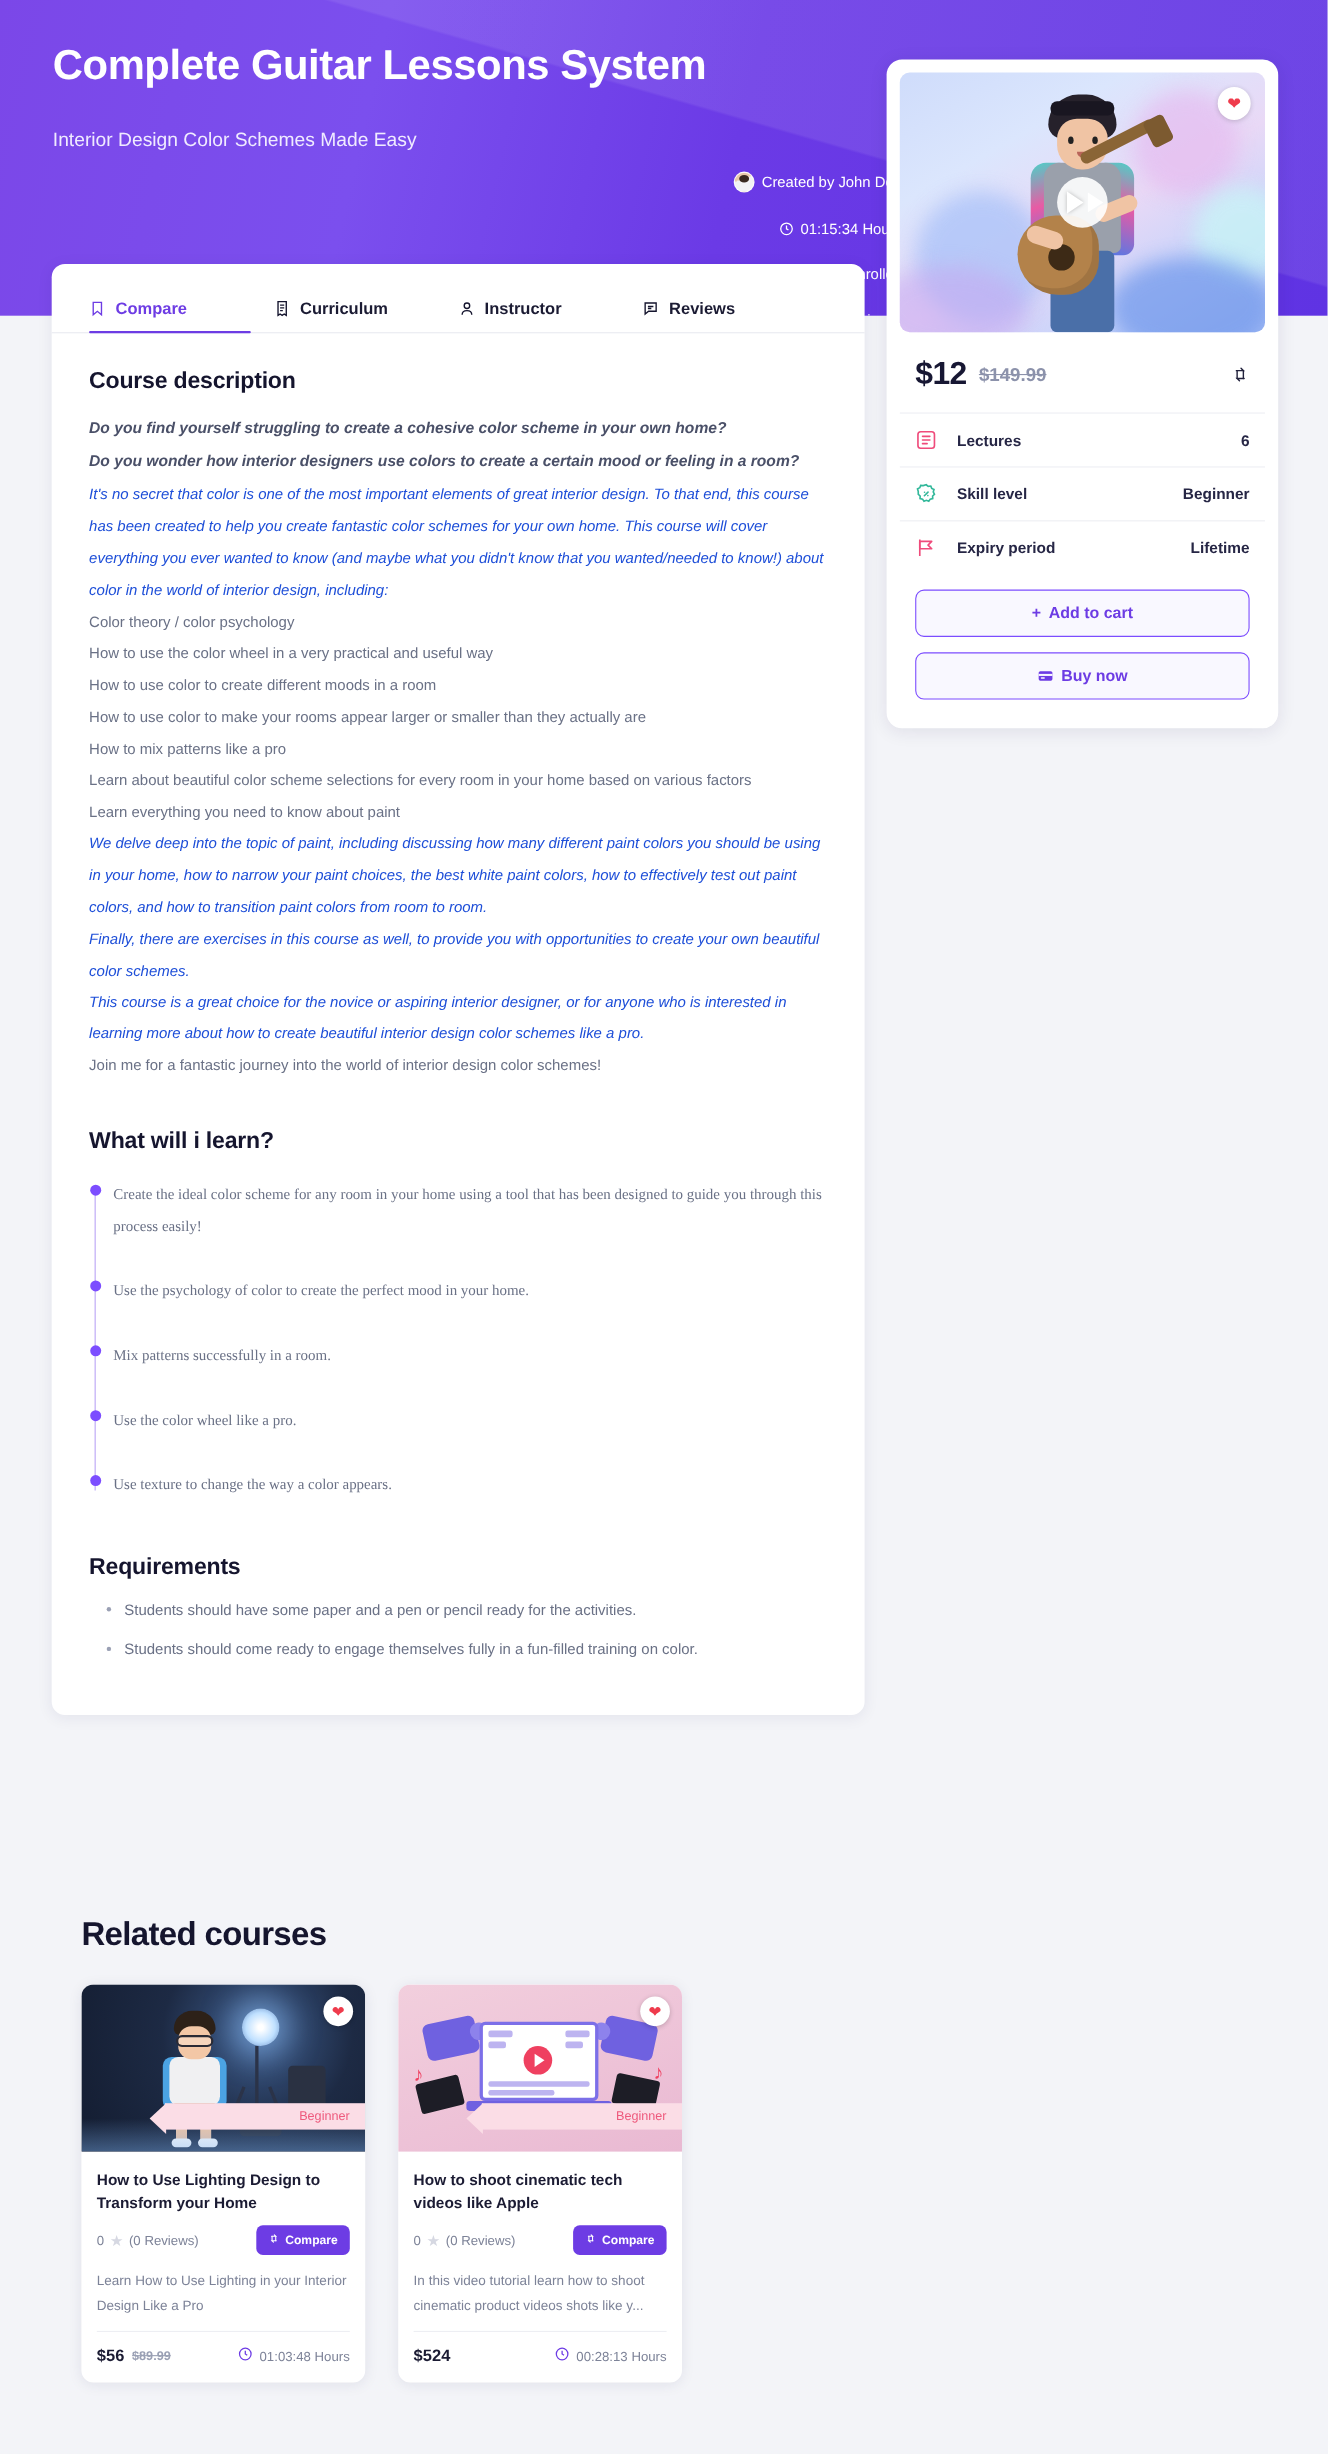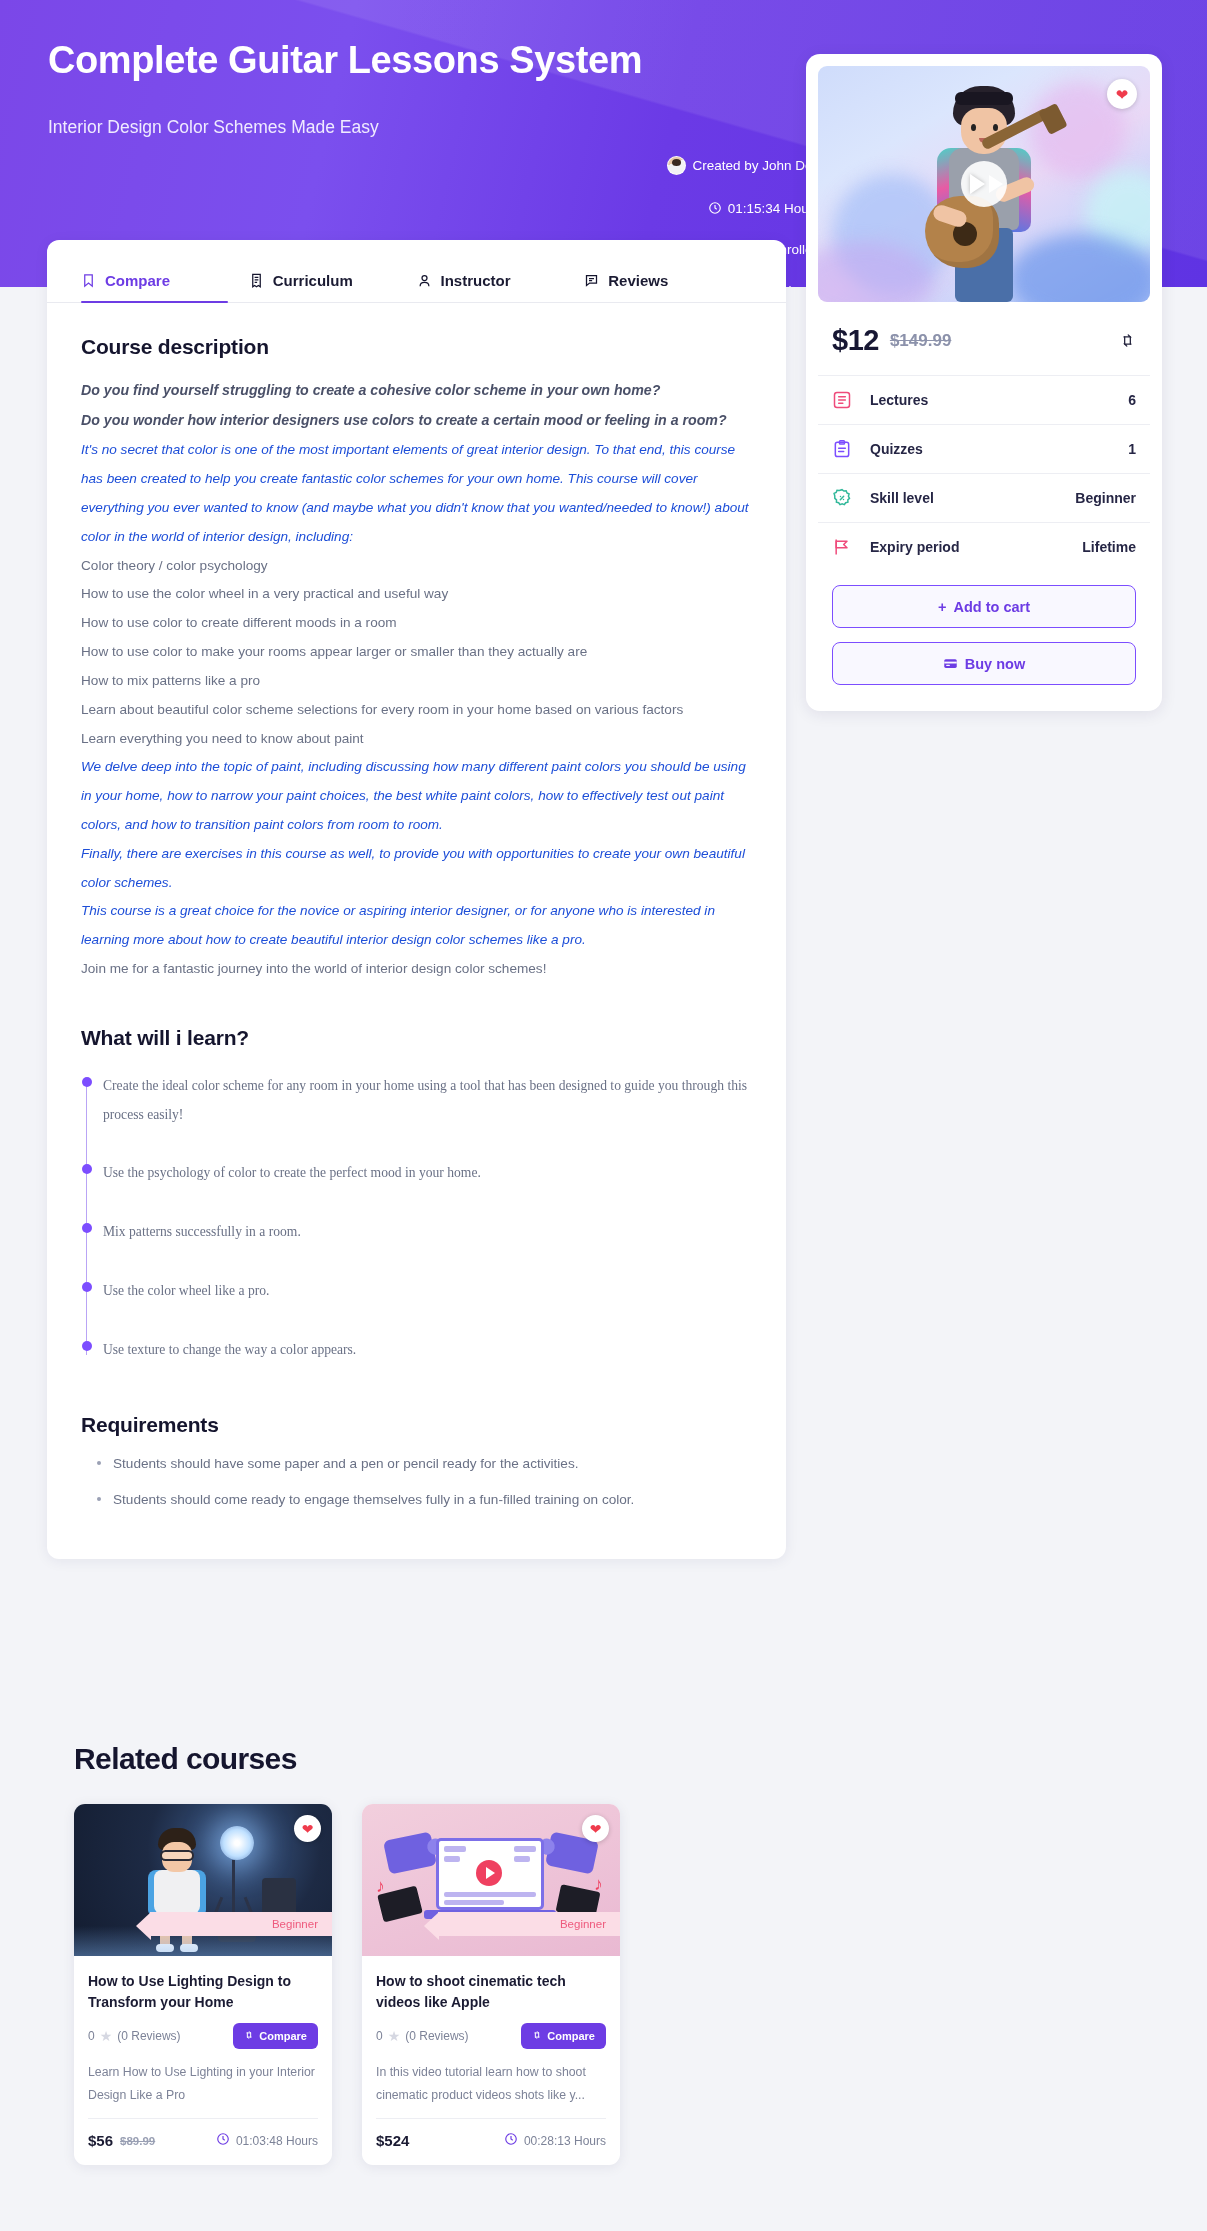--- a/index.html
+++ b/index.html
@@ -540,31 +540,20 @@
         <svg width="20" height="20" viewBox="0 0 24 24" fill="none" stroke="#ef4b7b" stroke-width="1.8">
           <rect x="3" y="3" width="18" height="18" rx="3"></rect>
             <path d="M8 8h8M8 12h8M8 16h5" stroke-linecap="round"></path>
         </svg>
       </span>
       <span class="feat-label">Lectures</span>
       <span class="feat-val">6</span>
     </div>
     <div class="feat-row">
       <span class="feat-ico">
-        <svg width="20" height="20" viewBox="0 0 24 24" fill="none" stroke="#7c4dff" stroke-width="1.8">
-          <rect x="4" y="4" width="16" height="17" rx="2.5"></rect>
-            <rect x="9" y="2" width="6" height="4" rx="1"></rect>
-            <path d="M8 11h8M8 15h6" stroke-linecap="round"></path>
-        </svg>
-      </span>
-      <span class="feat-label">Quizzes</span>
-      <span class="feat-val">1</span>
-    </div>
-    <div class="feat-row">
-      <span class="feat-ico">
         <svg width="20" height="20" viewBox="0 0 24 24" fill="none" stroke="#32b89a" stroke-width="1.8">
           <path d="M12 2l2.2 1.7 2.8-.3 1 2.6 2.5 1.2-.8 2.7 1.3 2.5-2 1.9.1 2.8-2.7.6-1.6 2.3-2.6-1-2.6 1-1.6-2.3-2.7-.6.1-2.8-2-1.9L3.3 9.2 2.5 6.5 5 5.3l1-2.6 2.8.3z"></path>
           <path d="M10 14l4-4M10.2 10.2h.01M13.8 13.8h.01" stroke-linecap="round"></path>
         </svg>
       </span>
       <span class="feat-label">Skill level</span>
       <span class="feat-val">Beginner</span>
     </div>
     <div class="feat-row">
       <span class="feat-ico">

